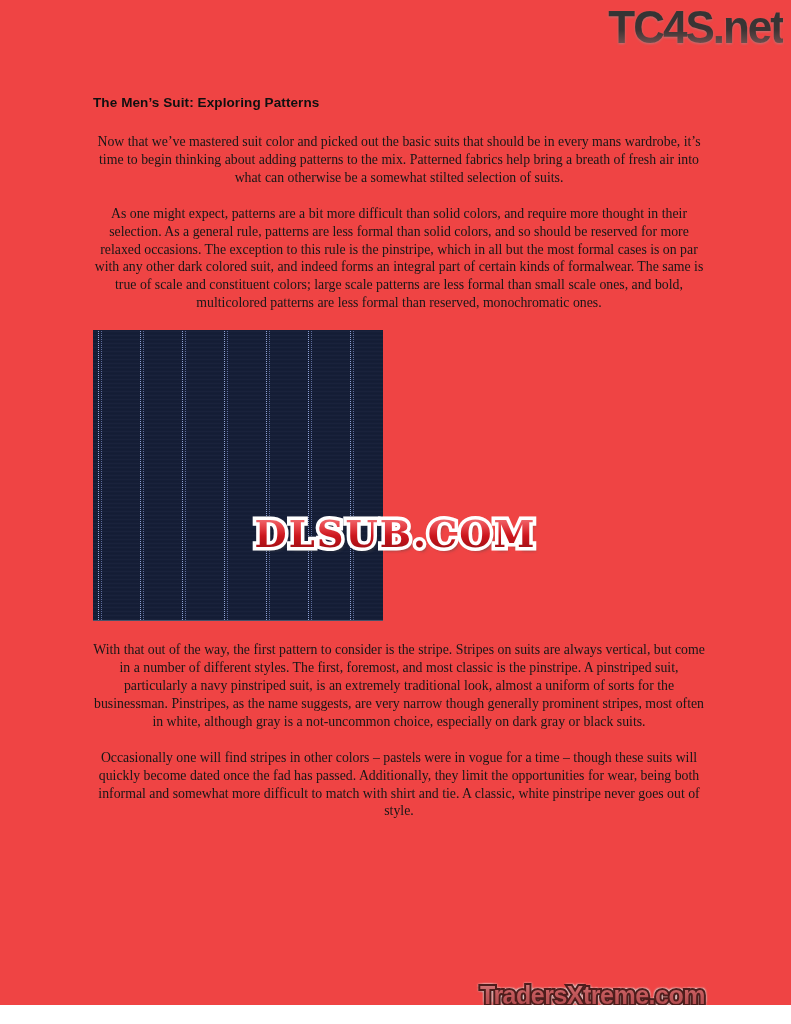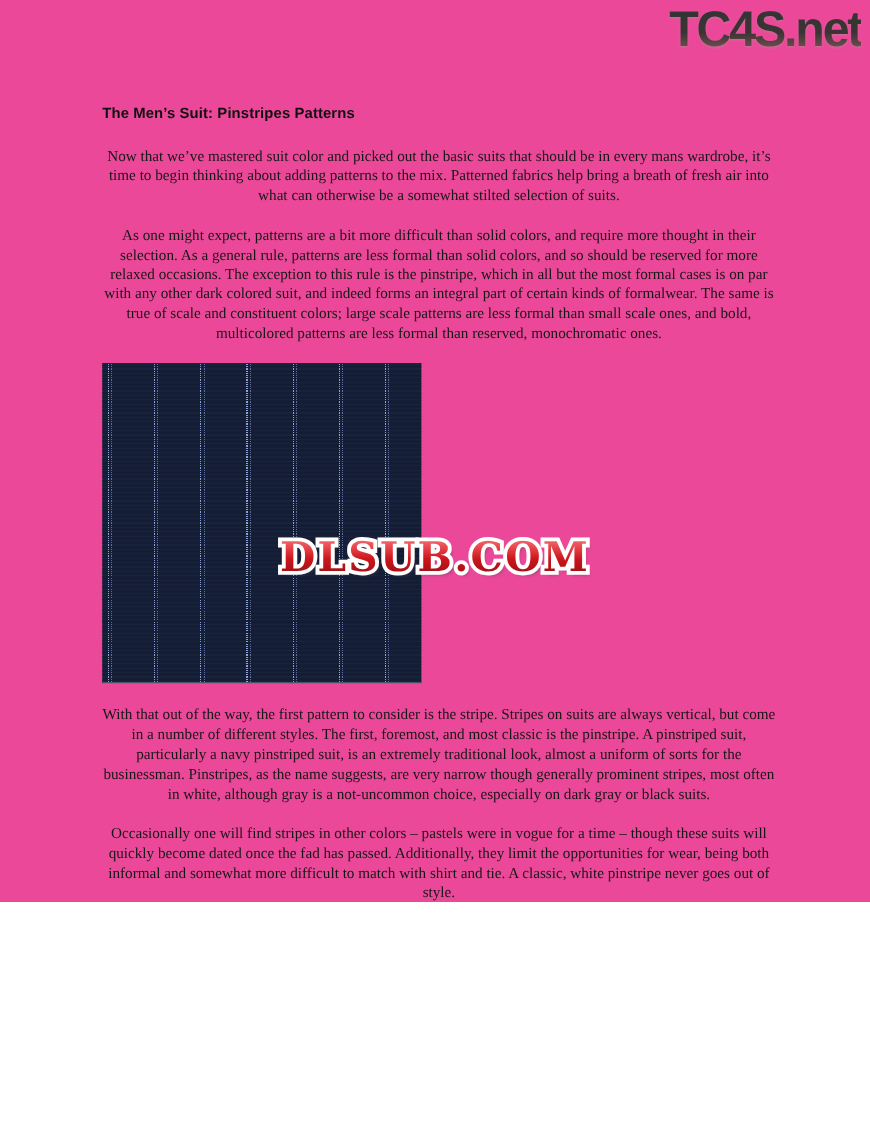--- a/index.html
+++ b/index.html
@@ -1,21 +1,21 @@
 <!DOCTYPE html>
 <html style="--fabric-navy: #151e37; --fabric-stripe: #8fa2d4; --fabric-stripe-dim: #5e6d9c; --wm-red: #cc161d; --wm-bottom-fill: #c4595c; --wm-bottom-stroke: #4e1d1c;"><head>
 <meta charset="utf-8">
 <style>
   * { box-sizing: border-box; }
   html, body { margin: 0; padding: 0; background: #ffffff; }
   .page {
     position: relative;
     width: 791px;
-    height: 820px;
-    background: #ec4899;
+    height: 1005px;
+    background: #ef4444;
     overflow: hidden;
     font-family: "Liberation Serif", serif;
   }
 
   
   .site-logo {
     position: absolute;
     top: 0px;
     right: 8px;
     font-family: "Liberation Sans", sans-serif;
@@ -86,21 +86,21 @@
     font-size: 13.8px;
     line-height: 17.9px;
     font-weight: bold;
     color: #101010;
     margin: 0;
   }
 
   
   .wm-center {
     position: absolute;
-    top: 485px;
+    top: 513px;
     left: 50%;
     transform: translateX(-50%);
     z-index: 5;
     font-family: "DejaVu Serif", serif;
     font-weight: bold;
     font-size: 37px;
     line-height: 42px;
     letter-spacing: 2px;
     white-space: nowrap;
     color: #ffffff;
@@ -159,21 +159,21 @@
 </style>
 </head>
 <body>
 
 <div class="page">
 
   <div class="site-logo">TC4S.net</div>
 
   <div class="content">
 
-    <h1 class="title">The Men’s Suit: Pinstripes Patterns</h1>
+    <h1 class="title">The Men’s Suit: Exploring Patterns</h1>
 
     <p>Now that we’ve mastered suit color and picked out the basic suits that should be in every mans wardrobe, it’s time to begin thinking about adding patterns to the mix. Patterned fabrics help bring a breath of fresh air into what can otherwise be a somewhat stilted selection of suits.</p>
 
     <p>As one might expect, patterns are a bit more difficult than solid colors, and require more thought in their selection. As a general rule, patterns are less formal than solid colors, and so should be reserved for more relaxed occasions. The exception to this rule is the pinstripe, which in all but the most formal cases is on par with any other dark colored suit, and indeed forms an integral part of certain kinds of formalwear. The same is true of scale and constituent colors; large scale patterns are less formal than small scale ones, and bold, multicolored patterns are less formal than reserved, monochromatic ones.</p>
 
     <div class="fabric"></div>
 
 
     <p>With that out of the way, the first pattern to consider is the stripe. Stripes on suits are always vertical, but come in a number of different styles. The first, foremost, and most classic is the pinstripe. A pinstriped suit, particularly a navy pinstriped suit, is an extremely traditional look, almost a uniform of sorts for the businessman. Pinstripes, as the name suggests, are very narrow though generally prominent stripes, most often in white, although gray is a not-uncommon choice, especially on dark gray or black suits.</p>
 

